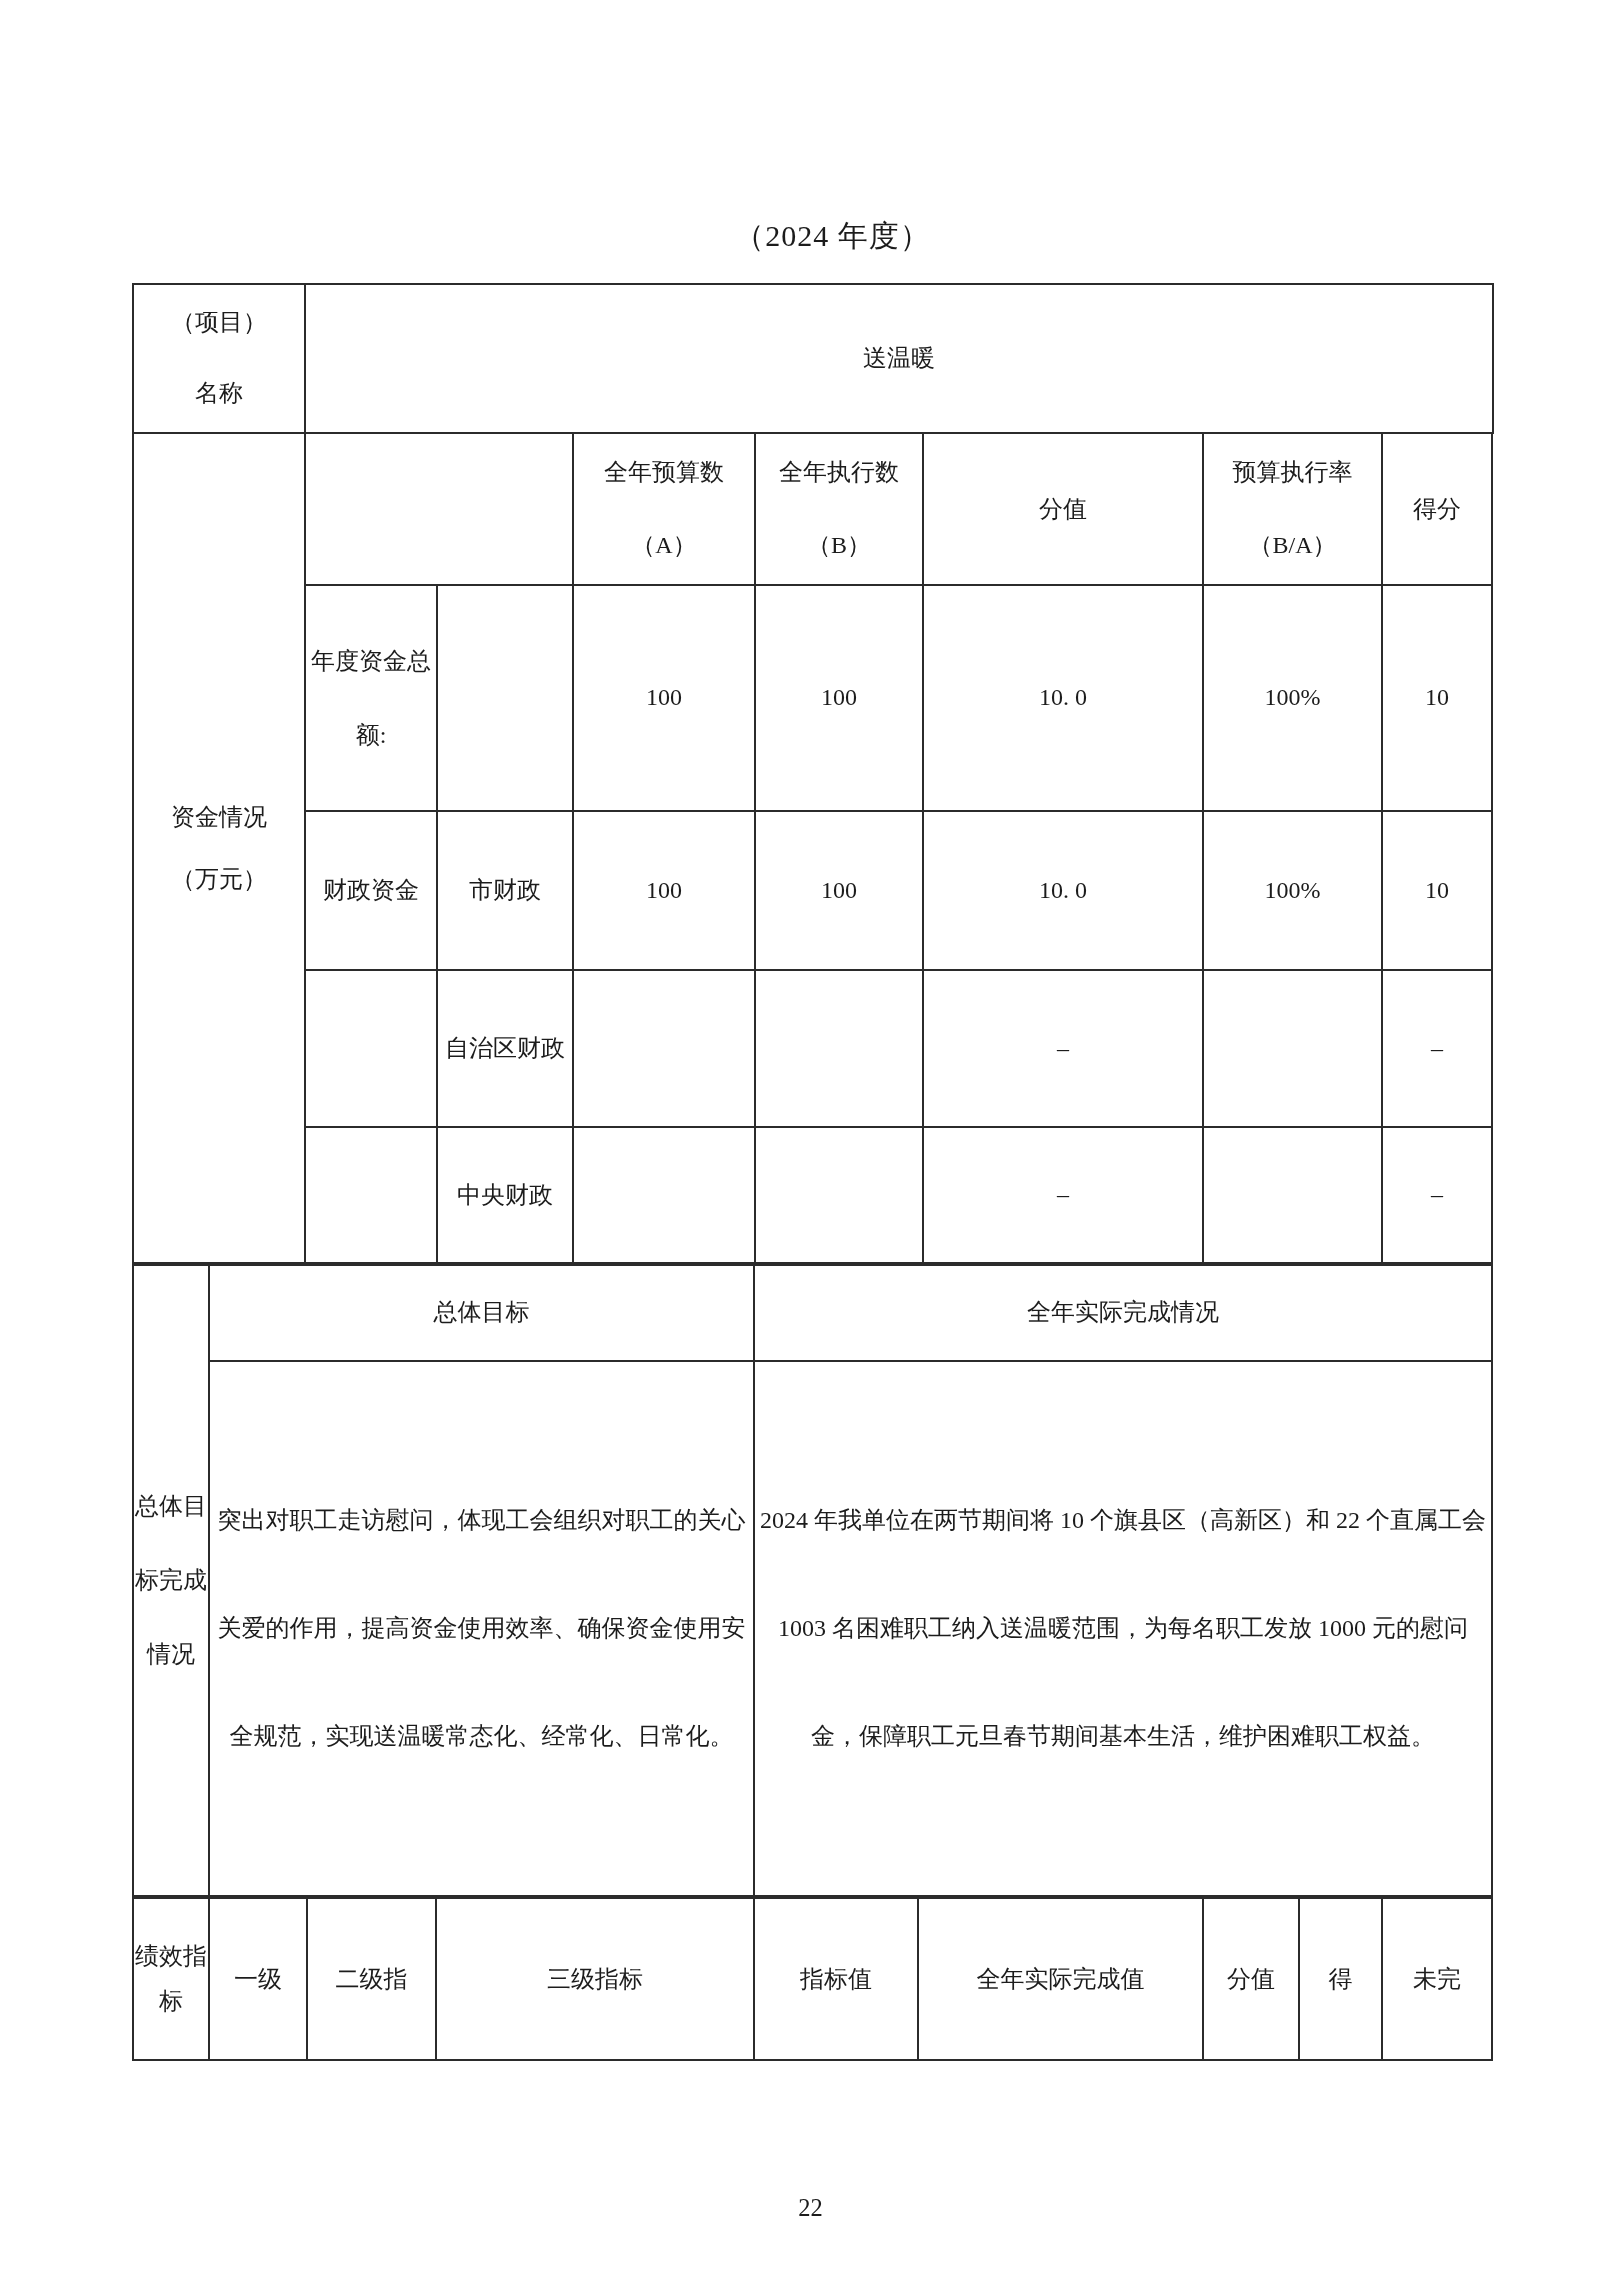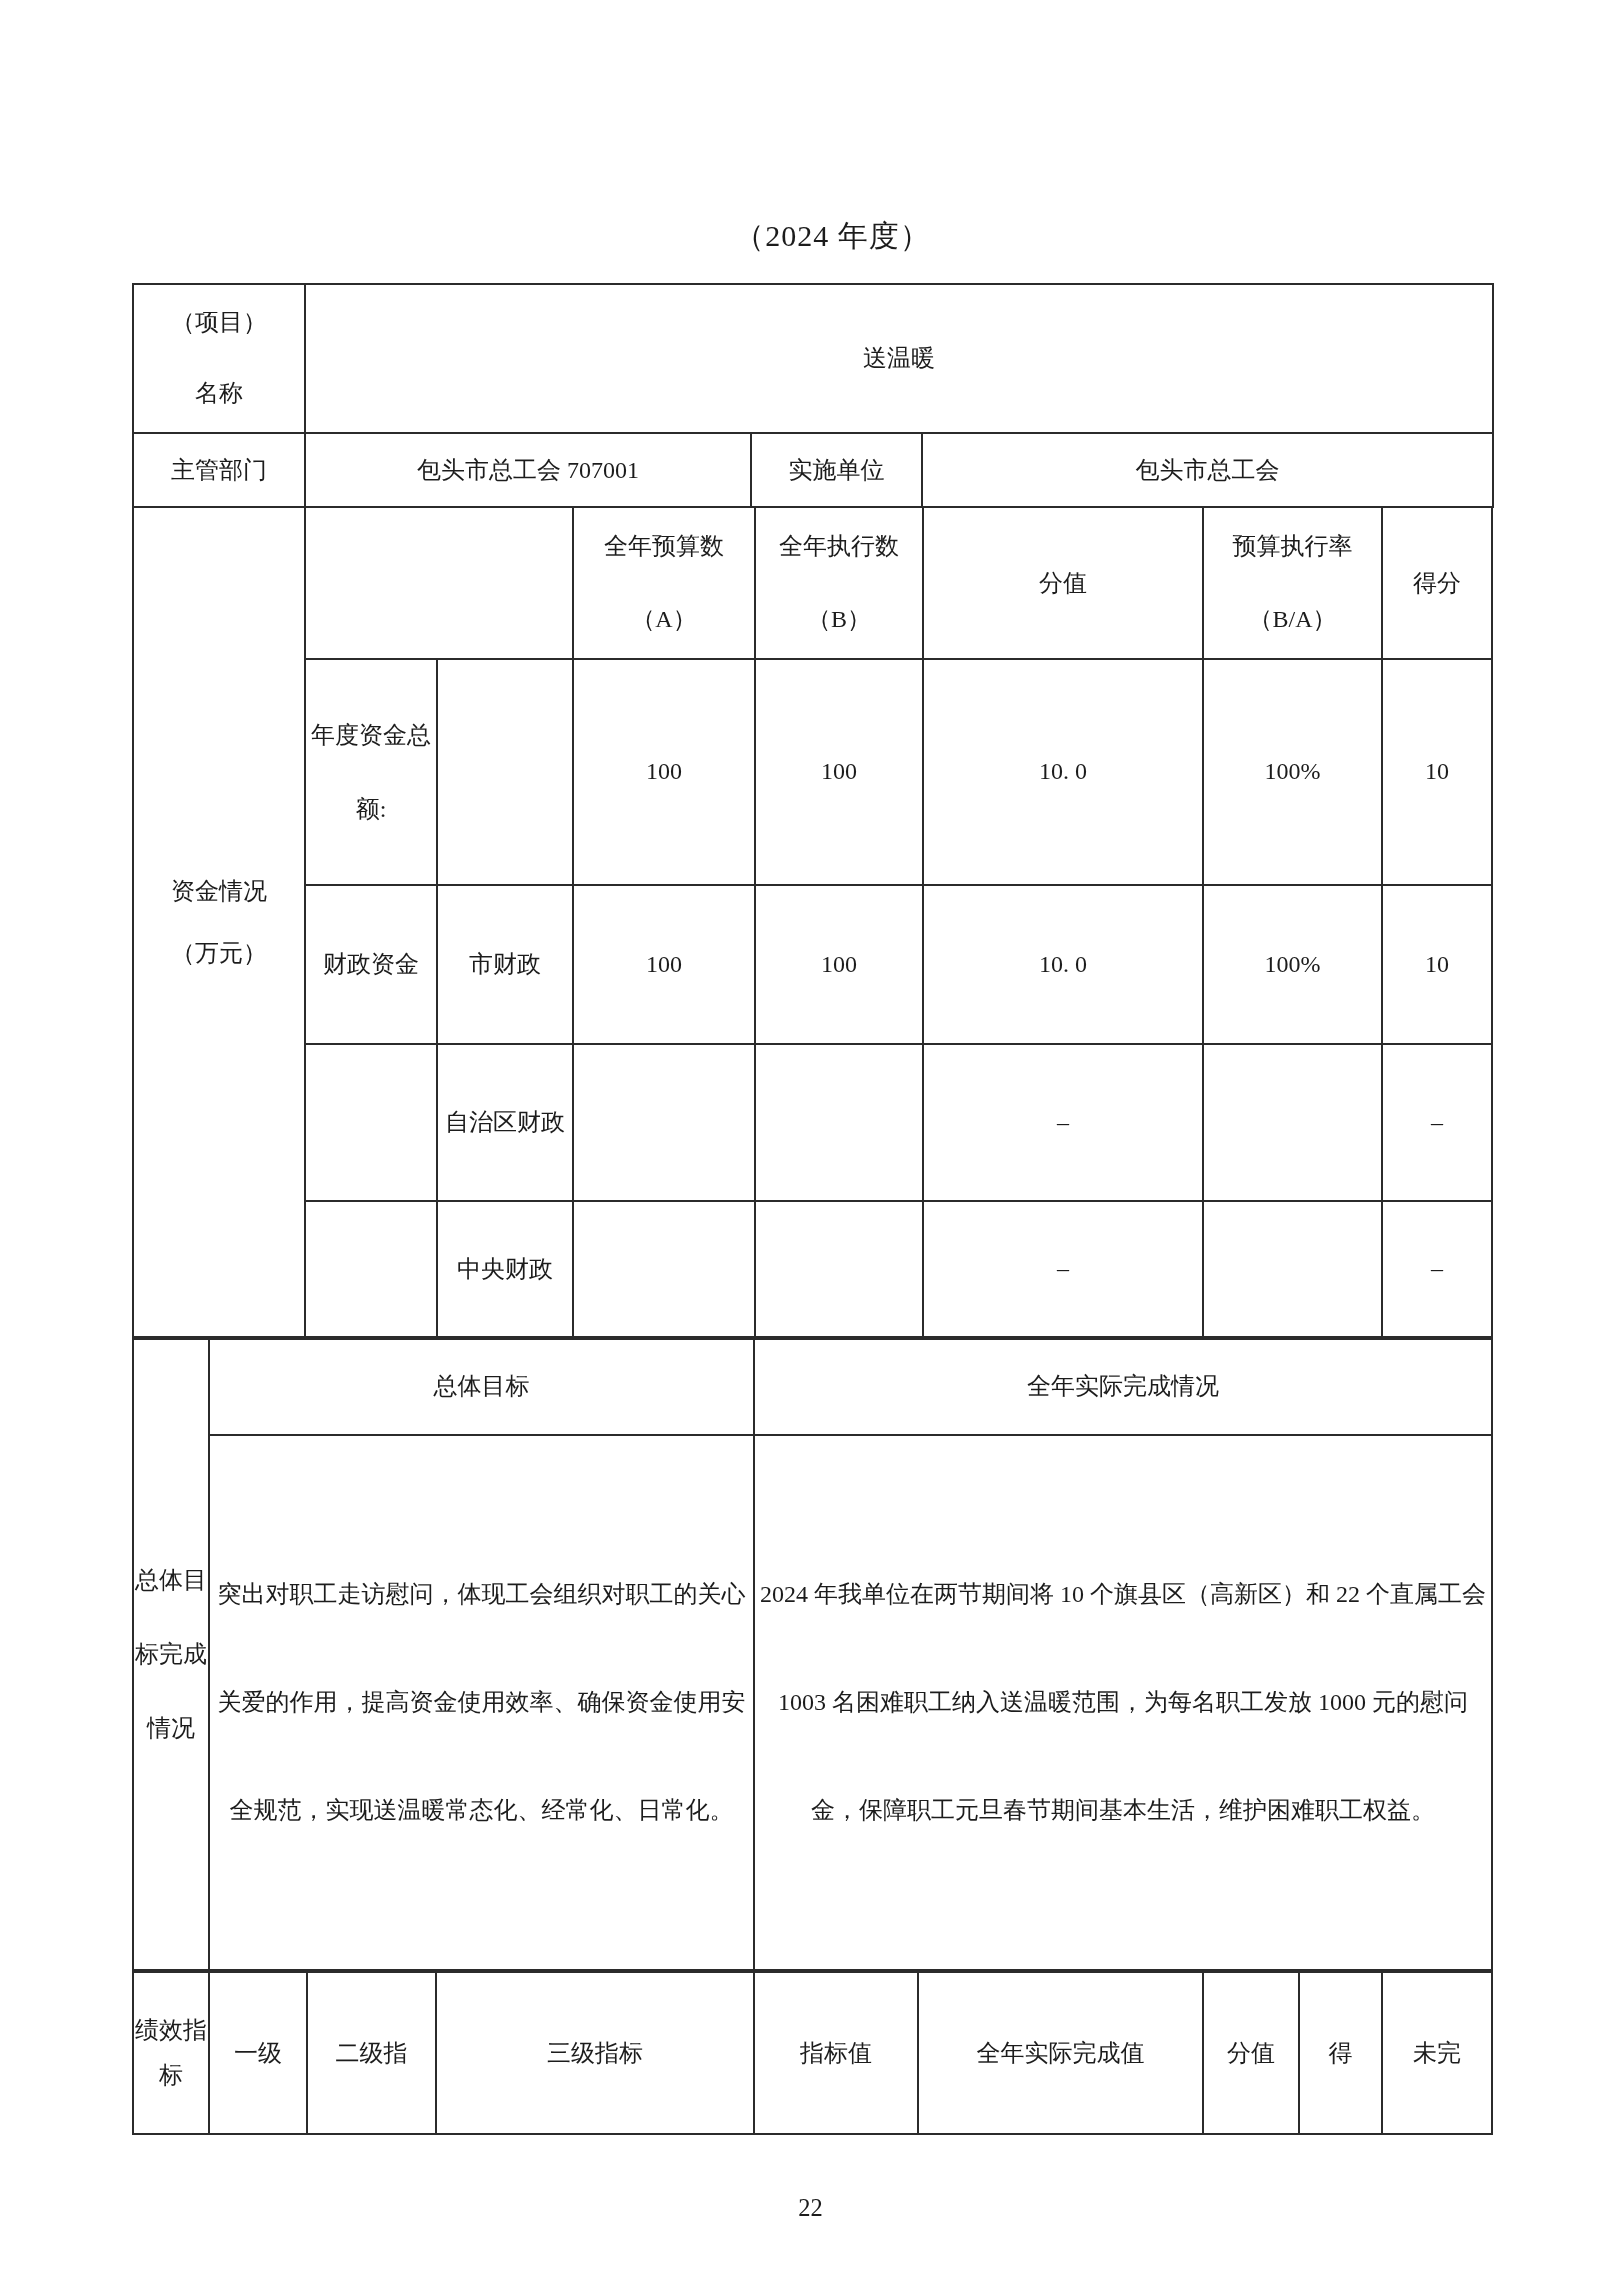--- a/index.html
+++ b/index.html
@@ -99,26 +99,20 @@
         <col style="width:446px">
         <col style="width:171px">
         <col style="width:571px">
     </colgroup>
     <tbody>
         <tr style="height:149px">
       <td class="pre lh72">（项目）
 名称</td>
       <td colspan="3">送温暖</td>
     </tr>
-    <tr style="height:74px">
-      <td>主管部门</td>
-      <td class="left">包头市总工会 707001</td>
-      <td>实施单位</td>
-      <td>包头市总工会</td>
-    </tr>
   </tbody>
     </table>
 
   <table class="tbl secB">
     <colgroup>
       <col style="width:172px">
         <col style="width:132px">
         <col style="width:136px">
         <col style="width:182px">
       <col style="width:168px">

